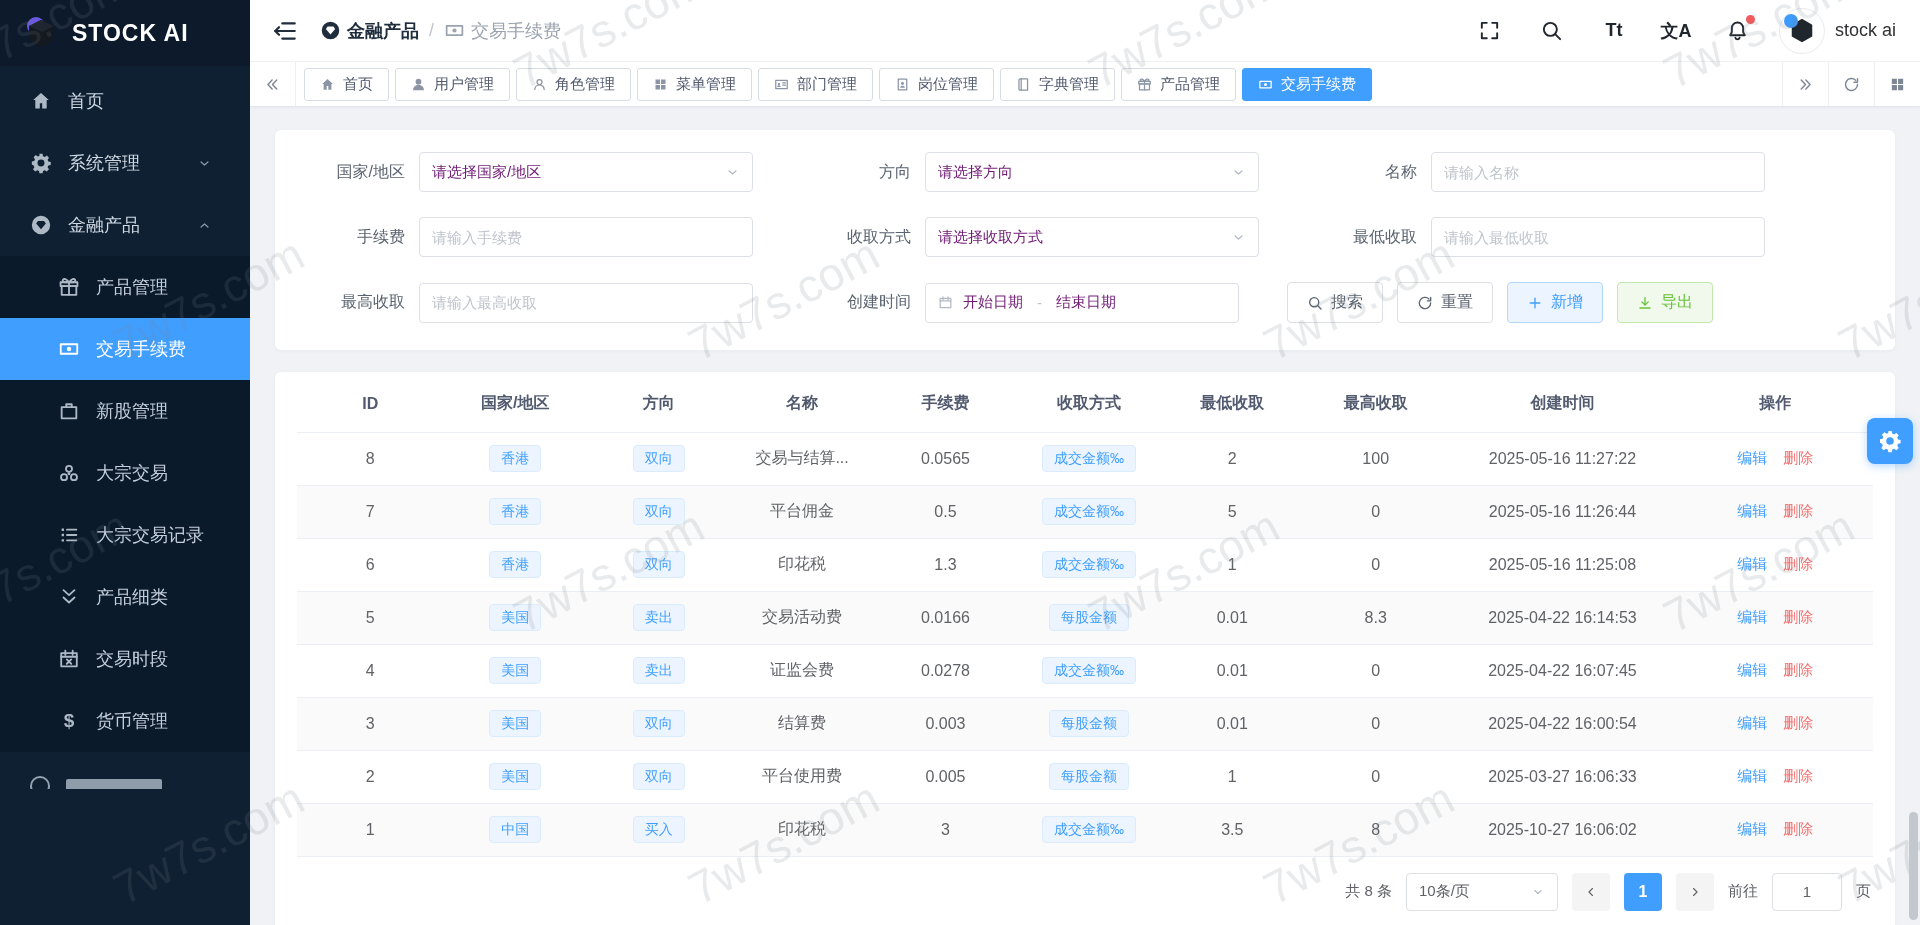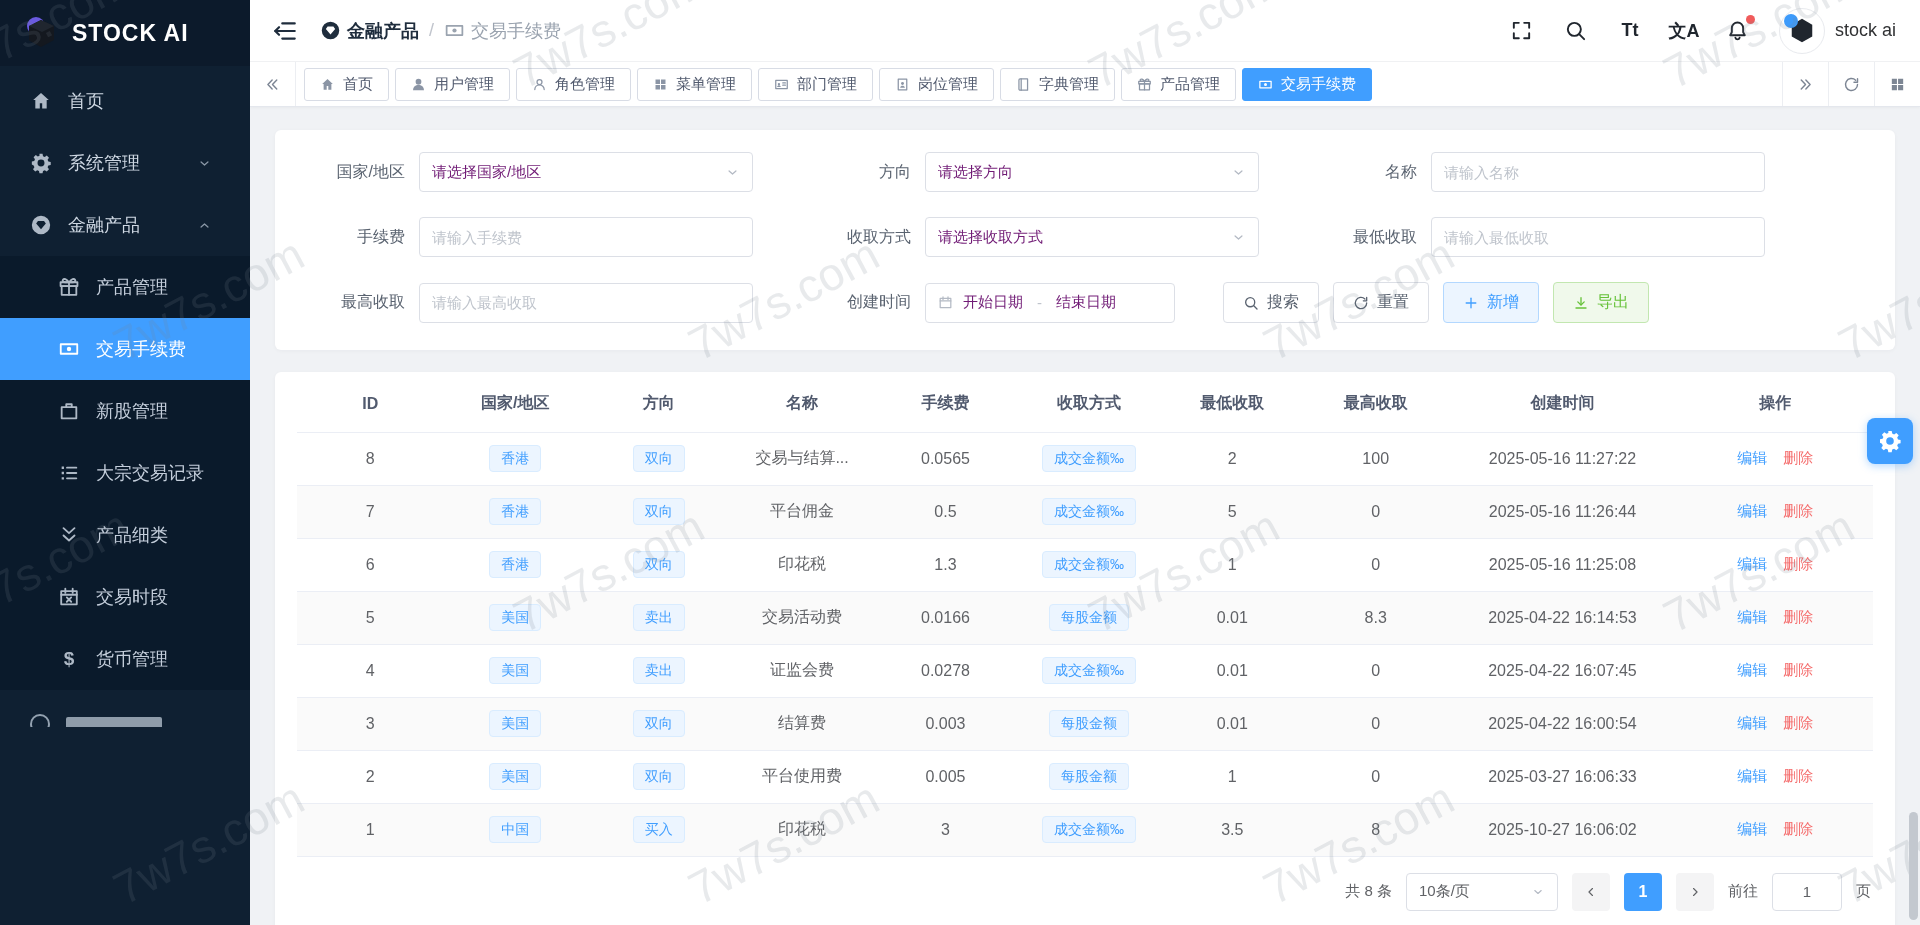--- a/index.html
+++ b/index.html
@@ -32,21 +32,21 @@
   .topbar{height:62px;background:#fff;display:flex;align-items:center;justify-content:space-between;padding:0 24px 0 22px;border-bottom:1px solid #f1f2f4;}
   .tb-left{display:flex;align-items:center;}
   .collapse-btn{width:26px;height:26px;color:#1f2d3d;cursor:pointer;margin-right:22px;}
   .crumb{display:flex;align-items:center;font-size:18px;}
   .crumb .i{width:21px;height:21px;margin-right:6px;}
   .crumb-first{display:flex;align-items:center;color:#1f2d3d;font-weight:700;cursor:pointer;}
   .crumb-sep{color:#c0c4cc;margin:0 10px;font-weight:400;}
   .crumb-last{display:flex;align-items:center;color:#9aa3af;font-weight:400;}
   .crumb-last .i{color:#9aa3af;}
   .tb-right{display:flex;align-items:center;}
-  .tb-act{width:26px;height:26px;margin-left:28px;color:#20262e;cursor:pointer;position:relative;display:flex;align-items:center;justify-content:center;}
+  .tb-act{width:26px;height:26px;margin-left:36px;color:#20262e;cursor:pointer;position:relative;display:flex;align-items:center;justify-content:center;}
   .tb-act .i{width:23px;height:23px;}
   .ticon{font-size:18px;font-weight:700;color:#20262e;white-space:nowrap;}
   .dot{position:absolute;top:-3px;right:-4px;width:9px;height:9px;border-radius:50%;background:#f05b5b;}
   .avatar{width:46px;height:46px;border-radius:50%;border:1px solid #e8eaee;margin-left:28px;position:relative;display:flex;align-items:center;justify-content:center;background:#fff;cursor:pointer;}
   .avatar .i{width:30px;height:30px;color:#20262e;}
   .avatar .blue-dot{position:absolute;left:4px;top:5px;width:14px;height:14px;background:#3d9bfb;border-radius:50%;}
   .username{font-size:18px;color:#303133;margin-left:10px;cursor:pointer;}
 
   
   .tabbar{height:45px;background:#fff;border-bottom:1px solid #e4e7ed;box-shadow:0 1px 3px rgba(0,0,0,.04);display:flex;align-items:center;position:relative;z-index:1;}
@@ -70,21 +70,21 @@
   .f-cell{display:flex;align-items:center;width:506px;flex:0 0 506px;}
   .f-cell.auto{width:auto;flex:0 0 auto;}
   .f-label{width:112px;flex:0 0 112px;text-align:right;margin-right:14px;font-size:16px;color:#5a6370;white-space:nowrap;}
   .ctrl{height:40px;border:1px solid var(--border);border-radius:4px;background:#fff;display:flex;align-items:center;padding:0 12px;font-size:15px;color:#606266;}
   .ctrl.select{justify-content:space-between;cursor:pointer;}
   .ctrl .ph{color:#701a75;}
   .ctrl .i{width:15px;height:15px;color:#b4bac4;flex:0 0 15px;}
   .ctrl input{border:none;outline:none;width:100%;font-size:15px;color:#606266;font-family:inherit;background:transparent;}
   .ctrl input::placeholder{color:#bfc4cc;}
   .w-std{width:334px;}
-  .w-date{width:250px;}
+  .w-date{width:314px;}
   .daterange{gap:8px;}
   .daterange .cal{margin-right:2px;}
   .daterange .ph{font-size:15px;}
   .daterange .sep{color:#bfc4cc;margin:0 6px;}
   .f-buttons{display:flex;align-items:center;gap:14px;margin-left:48px;}
   .btn{height:41px;padding:0 19px;border-radius:4px;border:1px solid var(--border);background:#fff;font-size:16px;color:#5a6370;display:flex;align-items:center;cursor:pointer;font-family:inherit;}
   .btn .i{width:16px;height:16px;margin-right:8px;}
   .btn.primary-light{background:#ecf5ff;border-color:#b3d8ff;color:var(--primary);}
   .btn.success-light{background:#f0f9eb;border-color:#c2e7b0;color:var(--success);}
 
@@ -191,20 +191,31 @@
             <span>交易手续费</span>
           </div>
           <div class="nav-item">
             <span class="i">
               <svg viewBox="0 0 24 24">
                 <path d="M4 7.8h16V20H4z" fill="none" stroke="currentColor" stroke-width="2" stroke-linecap="round" stroke-linejoin="round"></path>
                 <path d="M9 7.8V4.6h6v3.2" fill="none" stroke="currentColor" stroke-width="2" stroke-linecap="round" stroke-linejoin="round"></path>
               </svg>
             </span>
             <span>新股管理</span>
+          </div>
+          <div class="nav-item">
+            <span class="i">
+              <svg viewBox="0 0 24 24">
+                <path d="M12 4.2a3.3 3.3 0 1 0 0 6.6 3.3 3.3 0 0 0 0-6.6z" fill="none" stroke="currentColor" stroke-width="2" stroke-linecap="round" stroke-linejoin="round"></path>
+                <path d="M6.6 13.2a3.3 3.3 0 1 0 0 6.6 3.3 3.3 0 0 0 0-6.6z" fill="none" stroke="currentColor" stroke-width="2" stroke-linecap="round" stroke-linejoin="round"></path>
+                <path d="M17.4 13.2a3.3 3.3 0 1 0 0 6.6 3.3 3.3 0 0 0 0-6.6z" fill="none" stroke="currentColor" stroke-width="2" stroke-linecap="round" stroke-linejoin="round"></path>
+                <path d="M12 11.2a1.6 1.6 0 1 0 0 3.2 1.6 1.6 0 0 0 0-3.2z" fill="currentColor"></path>
+              </svg>
+            </span>
+            <span>大宗交易</span>
           </div>
           <div class="nav-item">
             <span class="i">
               <svg viewBox="0 0 24 24">
                 <path d="M9.8 6.2H20" fill="none" stroke="currentColor" stroke-width="2" stroke-linecap="round" stroke-linejoin="round"></path>
                 <path d="M9.8 12H20" fill="none" stroke="currentColor" stroke-width="2" stroke-linecap="round" stroke-linejoin="round"></path>
                 <path d="M9.8 17.8H20" fill="none" stroke="currentColor" stroke-width="2" stroke-linecap="round" stroke-linejoin="round"></path>
                 <path d="M4 5h2.5v2.5H4z M4 10.75h2.5v2.5H4z M4 16.5h2.5V19H4z" fill="currentColor"></path>
               </svg>
             </span>

